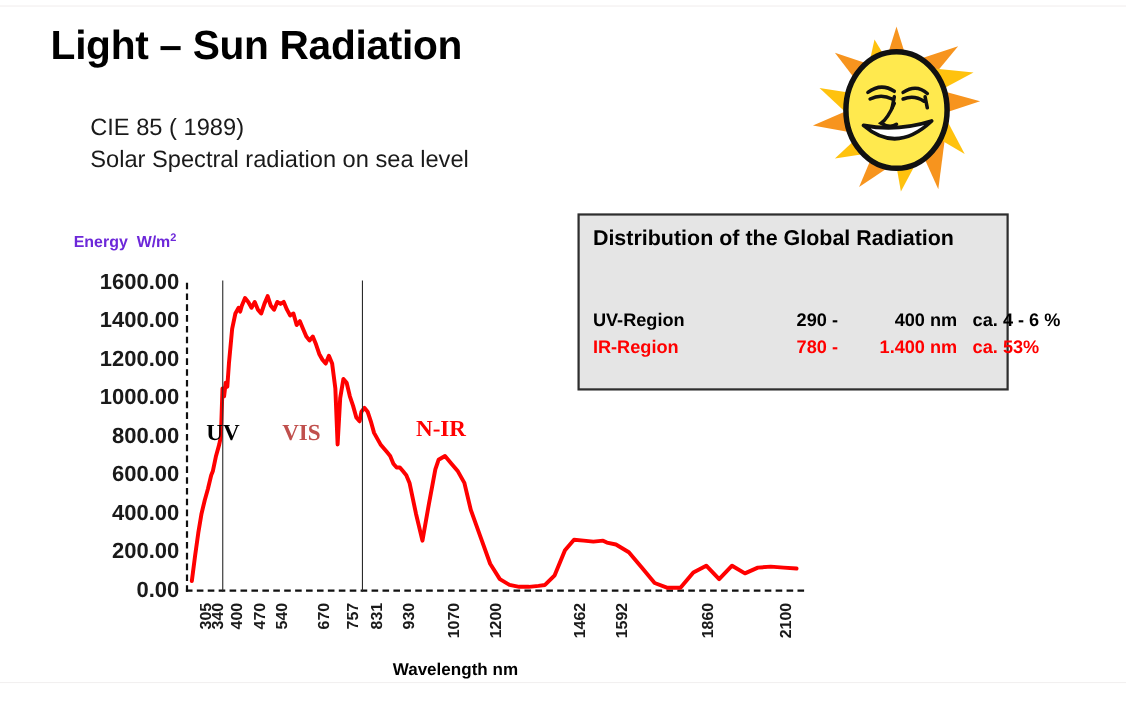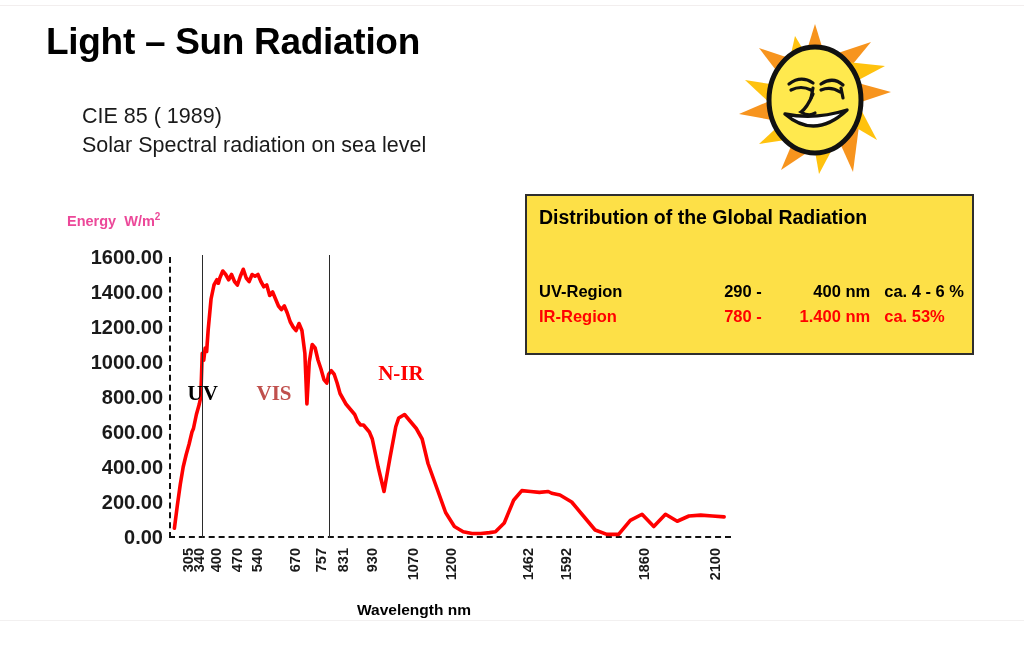--- a/index.html
+++ b/index.html
@@ -37,21 +37,21 @@
     width: 380px;
     font-size: 21.5px;
     line-height: 29px;
     color: #1a1a1a;
   }
   #ylabel {
     position: absolute;
     left: 67px; top: 211px;
     font-size: 14.5px;
     font-weight: bold;
-    color: #ec4899;
+    color: #6d28d9;
     white-space: nowrap;
   }
   #ylabel sup { font-size: 10px; vertical-align: super; }
 
   
   #plot {
     position: absolute;
     left: 170px; top: 257px;
     width: 560px; height: 280px;
   }
@@ -109,23 +109,23 @@
     font-family: "Liberation Serif", serif;
     font-weight: bold;
     font-size: 21px;
     white-space: nowrap;
   }
 
   
   #infobox {
     position: absolute;
     left: 525px; top: 194px;
-    width: 449px; height: 161px;
+    width: 392px; height: 161px;
     border: 2.2px solid #2e2e2e;
-    background: #fde047;
+    background: #e5e5e5;
     box-sizing: border-box;
   }
   #infobox-title {
     position: absolute;
     left: 12px; top: 8px;
     width: 420px;
     font-size: 19.5px;
     font-weight: bold;
     line-height: 26px;
     color: #000000;
@@ -239,21 +239,21 @@
       <div class="xtick-label" style="left: 404.691px;">1070</div>
       <div class="xtick-label" style="left: 442.806px;">1200</div>
       <div class="xtick-label" style="left: 519.623px;">1462</div>
       <div class="xtick-label" style="left: 557.738px;">1592</div>
       <div class="xtick-label" style="left: 636.314px;">1860</div>
       <div class="xtick-label" style="left: 706.681px;">2100</div>
     </div>
   <div id="regions-wrap">
       <div class="region-label" style="color: rgb(0, 0, 0); left: 187.592px; top: 381px;">UV</div>
       <div class="region-label" style="color: rgb(192, 80, 77); left: 256.492px; top: 381px;">VIS</div>
-      <div class="region-label" style="color: rgb(255, 0, 0); left: 378.168px; top: 361px;">N-IR</div>
+      <div class="region-label" style="color: rgb(255, 0, 0); left: 378.168px; top: 377px;">N-IR</div>
     </div>
 
   <div id="xlabel">Wavelength   nm</div>
 
   <div id="infobox">
     <div id="infobox-title">
       <div>Distribution of the Global Radiation</div>
     </div>
     <table id="infotable">
         <tbody id="infotable-body">

